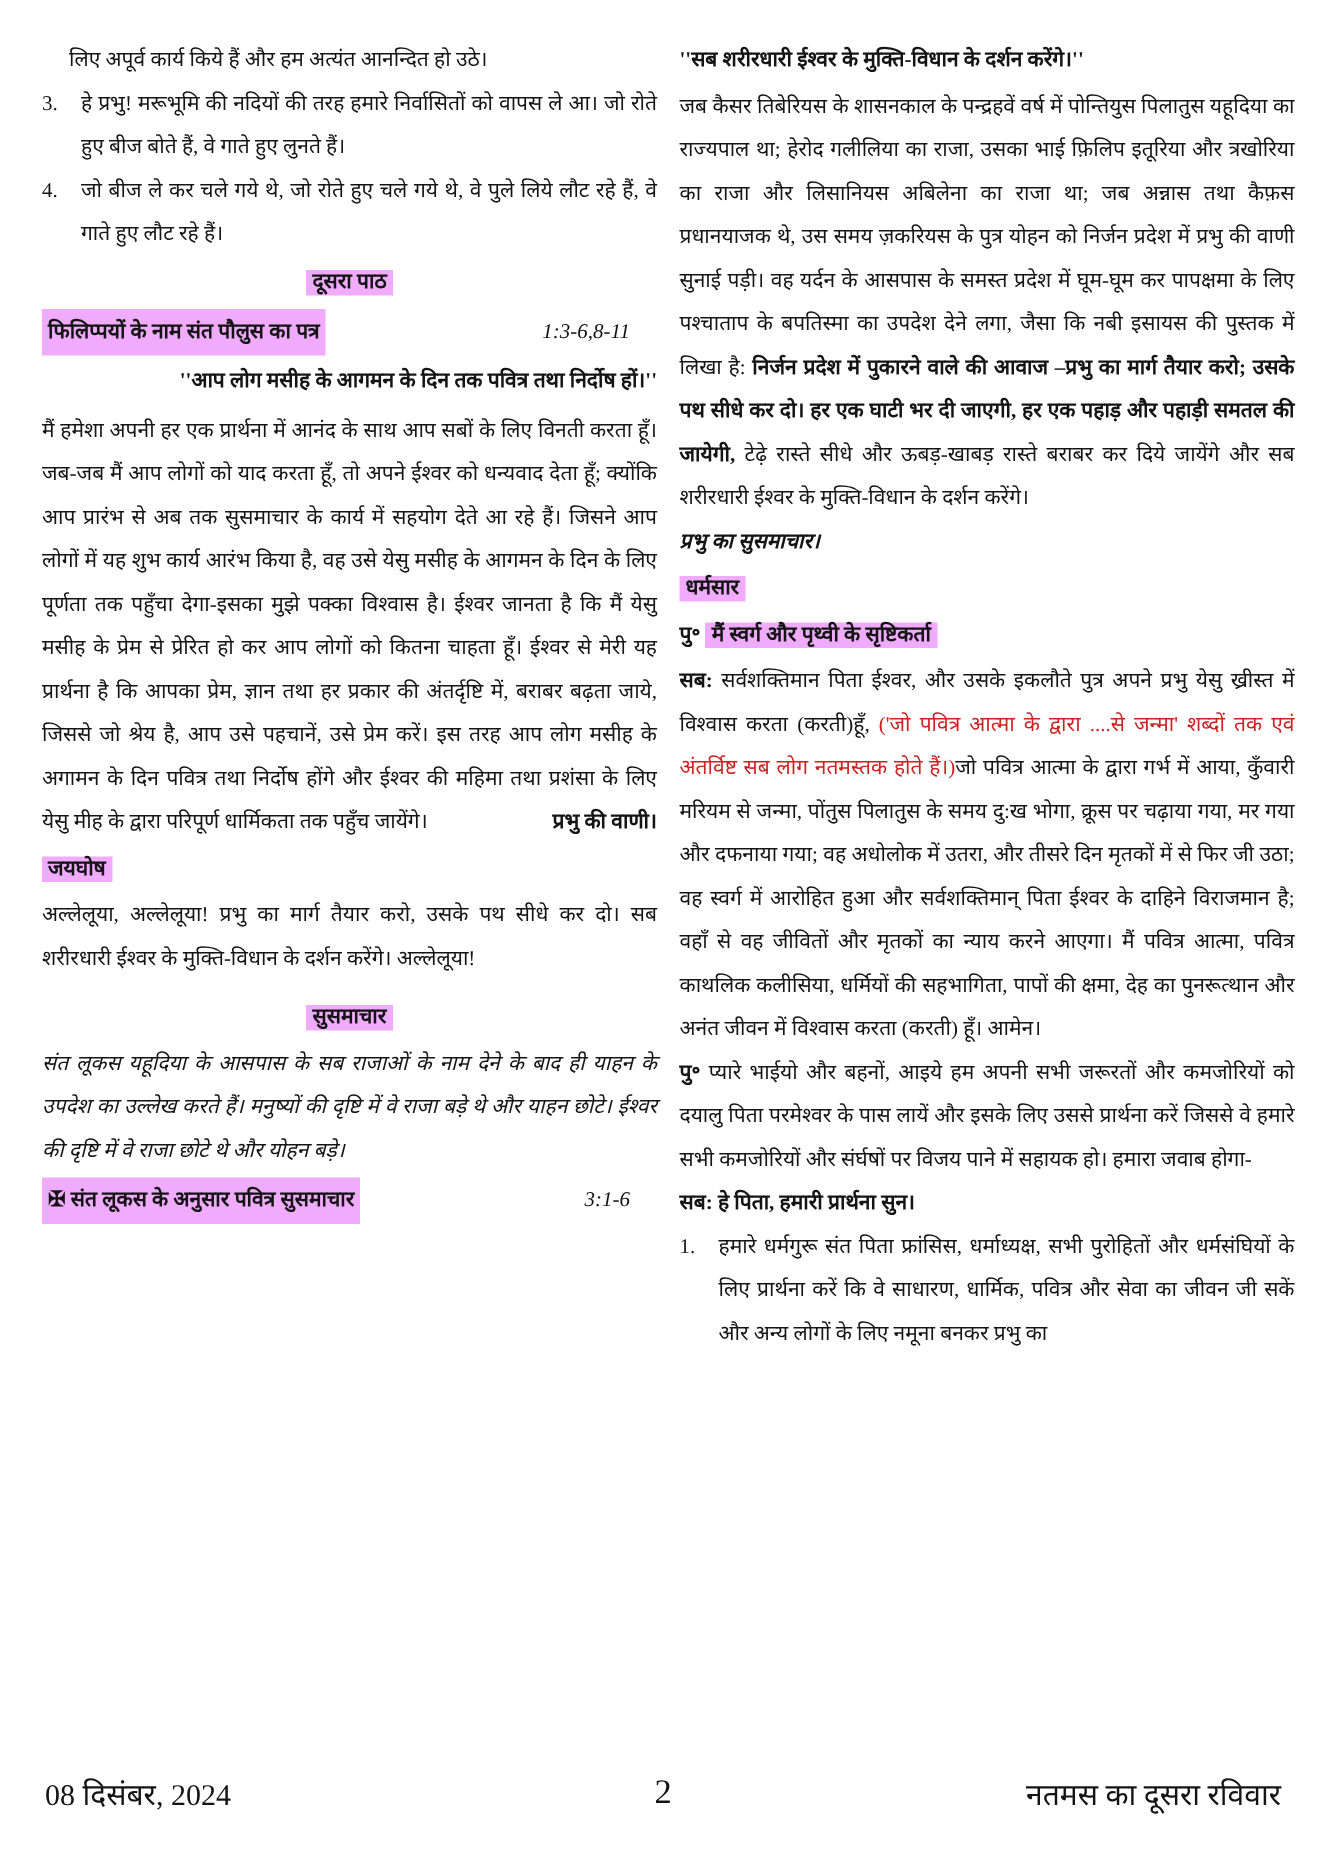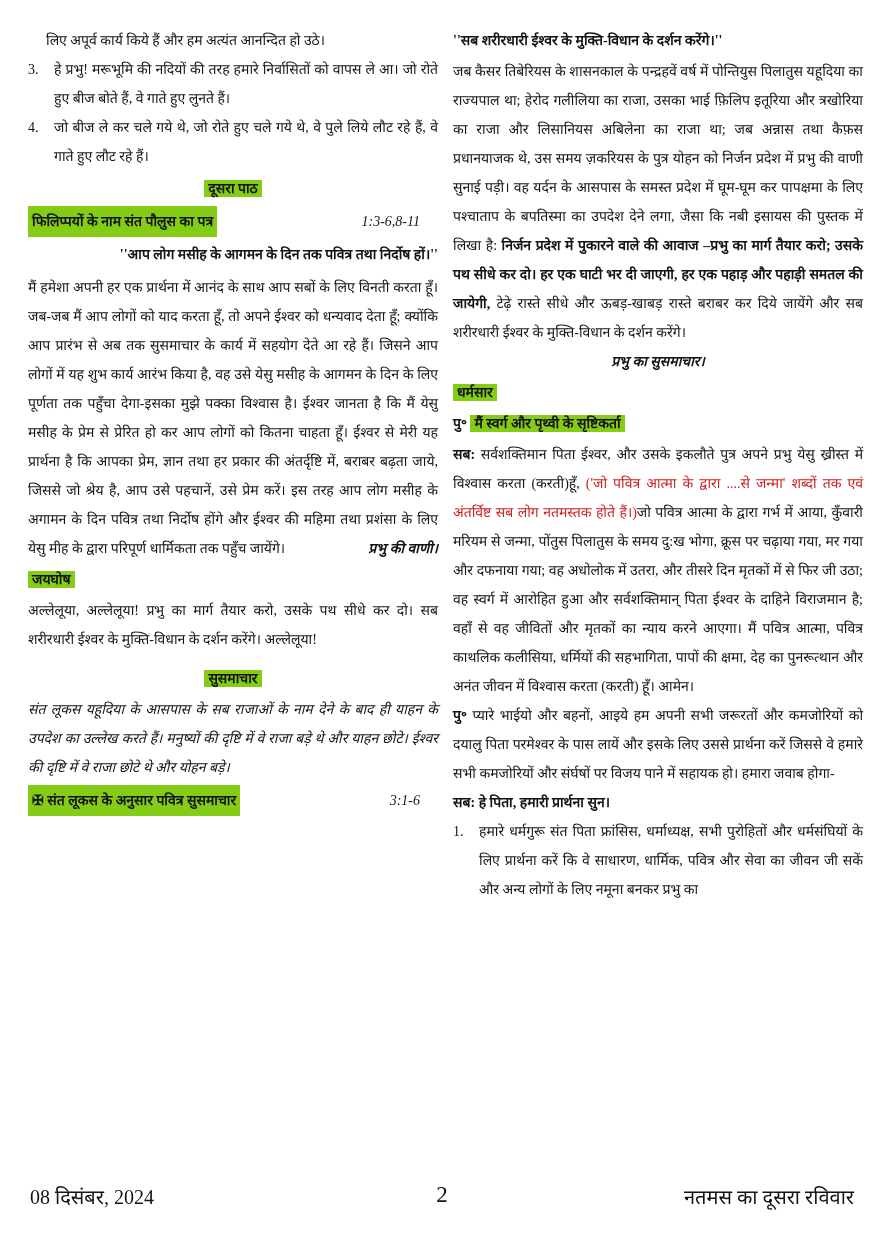--- a/index.html
+++ b/index.html
@@ -14,33 +14,33 @@
   .page {
     position: absolute;
     top: 26px; left: 28px; right: 12px;
     display: flex;
     gap: 15px;
   }
   .col { width: 410px; flex: 0 0 410px; font-size: 14px; line-height: 29px; text-align: justify; }
   .col p { margin: 0; }
   .bold { font-weight: bold; }
   .italic { font-style: italic; }
-  .hl { background: #84cc16; font-weight: bold; padding: 1px 4px; }
+  .hl { background: #f0abfc; font-weight: bold; padding: 1px 4px; }
   .h-center { text-align: center; margin: 3px 0 2px 0; }
   .h-left { margin: 2px 0; }
   .cont { margin-left: 18px !important; }
   .li { display: flex; margin: 0; }
   .li .num { flex: 0 0 26px; }
   .li .litext { flex: 1; text-align: justify; }
   .title-row { display: flex; justify-content: space-between; align-items: baseline; margin: 3px 0; }
   .title-row .ref { font-style: italic; padding-right: 18px; white-space: nowrap; }
   .quote { font-weight: bold; text-align: right; margin: 2px 0 4px 0 !important; }
   .headline { font-weight: bold; margin-bottom: 2px !important; }
-  .attr { float: right; font-weight: bold; font-style: italic; }
-  .attr-line { text-align: center; font-weight: bold; font-style: italic; }
+  .attr { float: right; font-weight: bold; }
+  .attr-line { text-align: left; font-weight: bold; font-style: italic; }
   .red { color: #cc2222; }
   .gospel-gap { margin-top: 10px !important; }
   .footer {
     position: absolute;
     top: 1184px; left: 30px; right: 24px;
     font-size: 20px; line-height: 26px;
   }
   .footer .date { position: absolute; left: 0; top: 0; }
   .footer .pgnum { position: absolute; left: 0; right: 0; text-align: center; top: -2px; font-size: 23px; }
   .footer .issue { position: absolute; right: 0; top: 0; }

